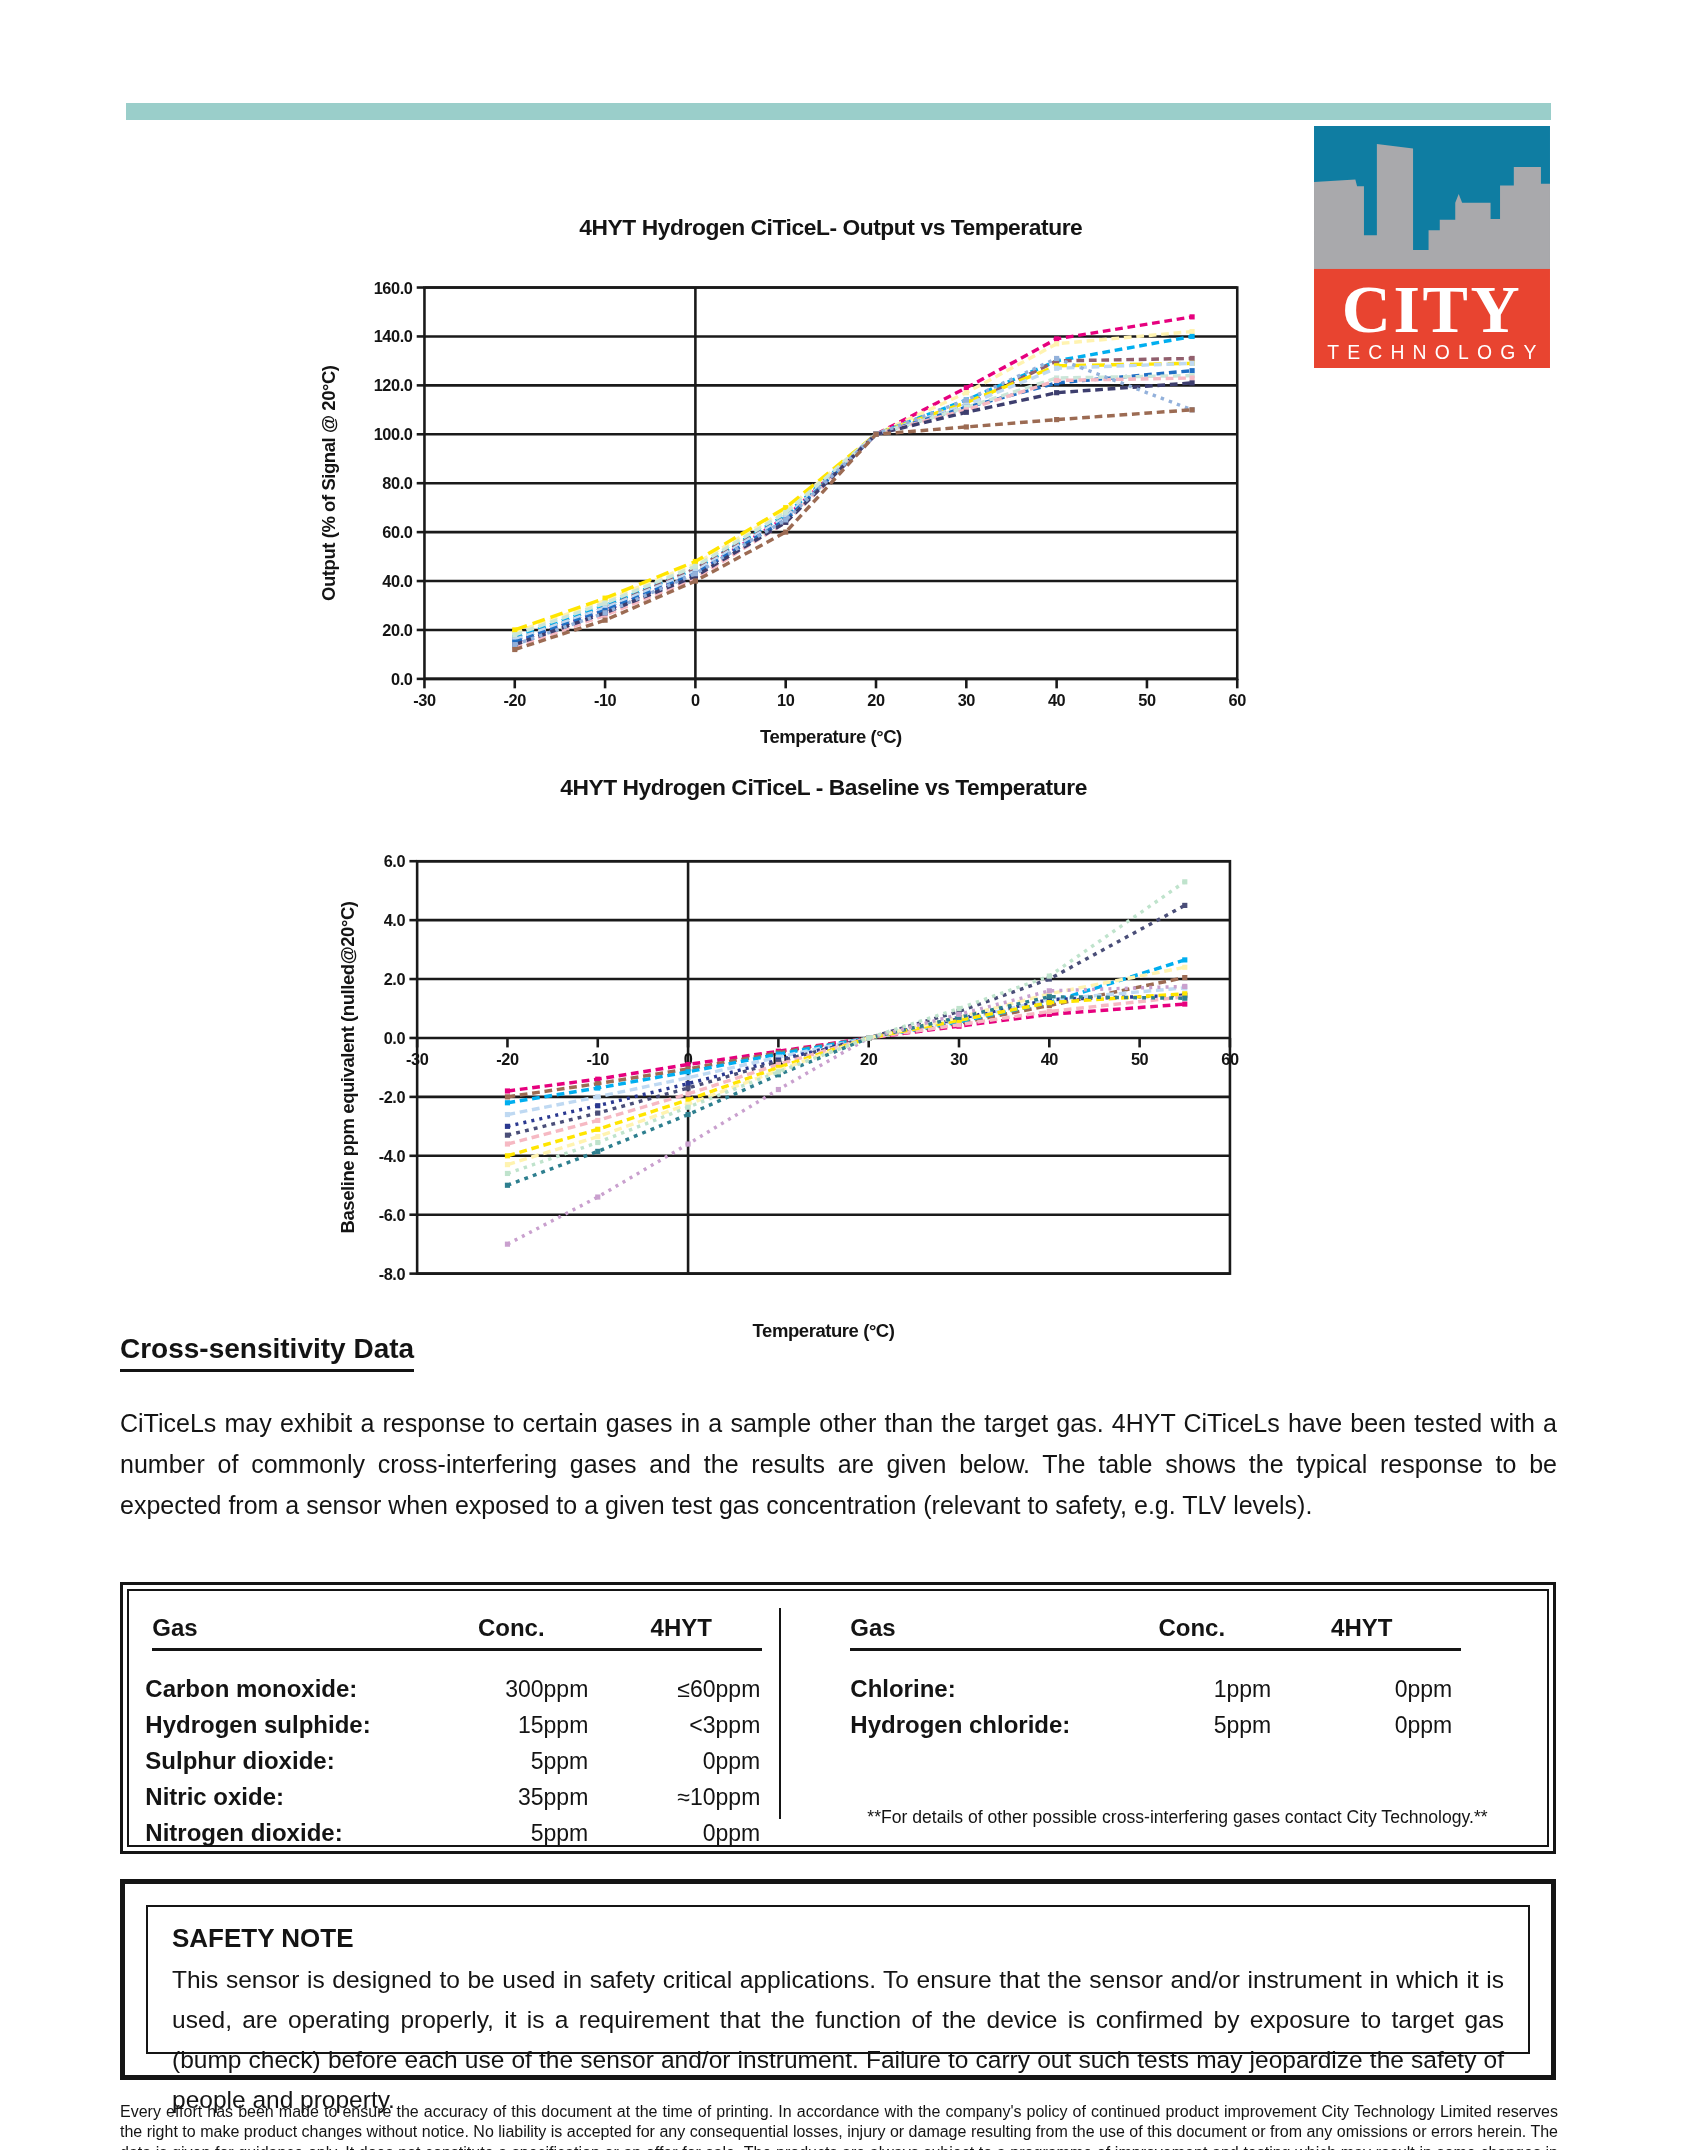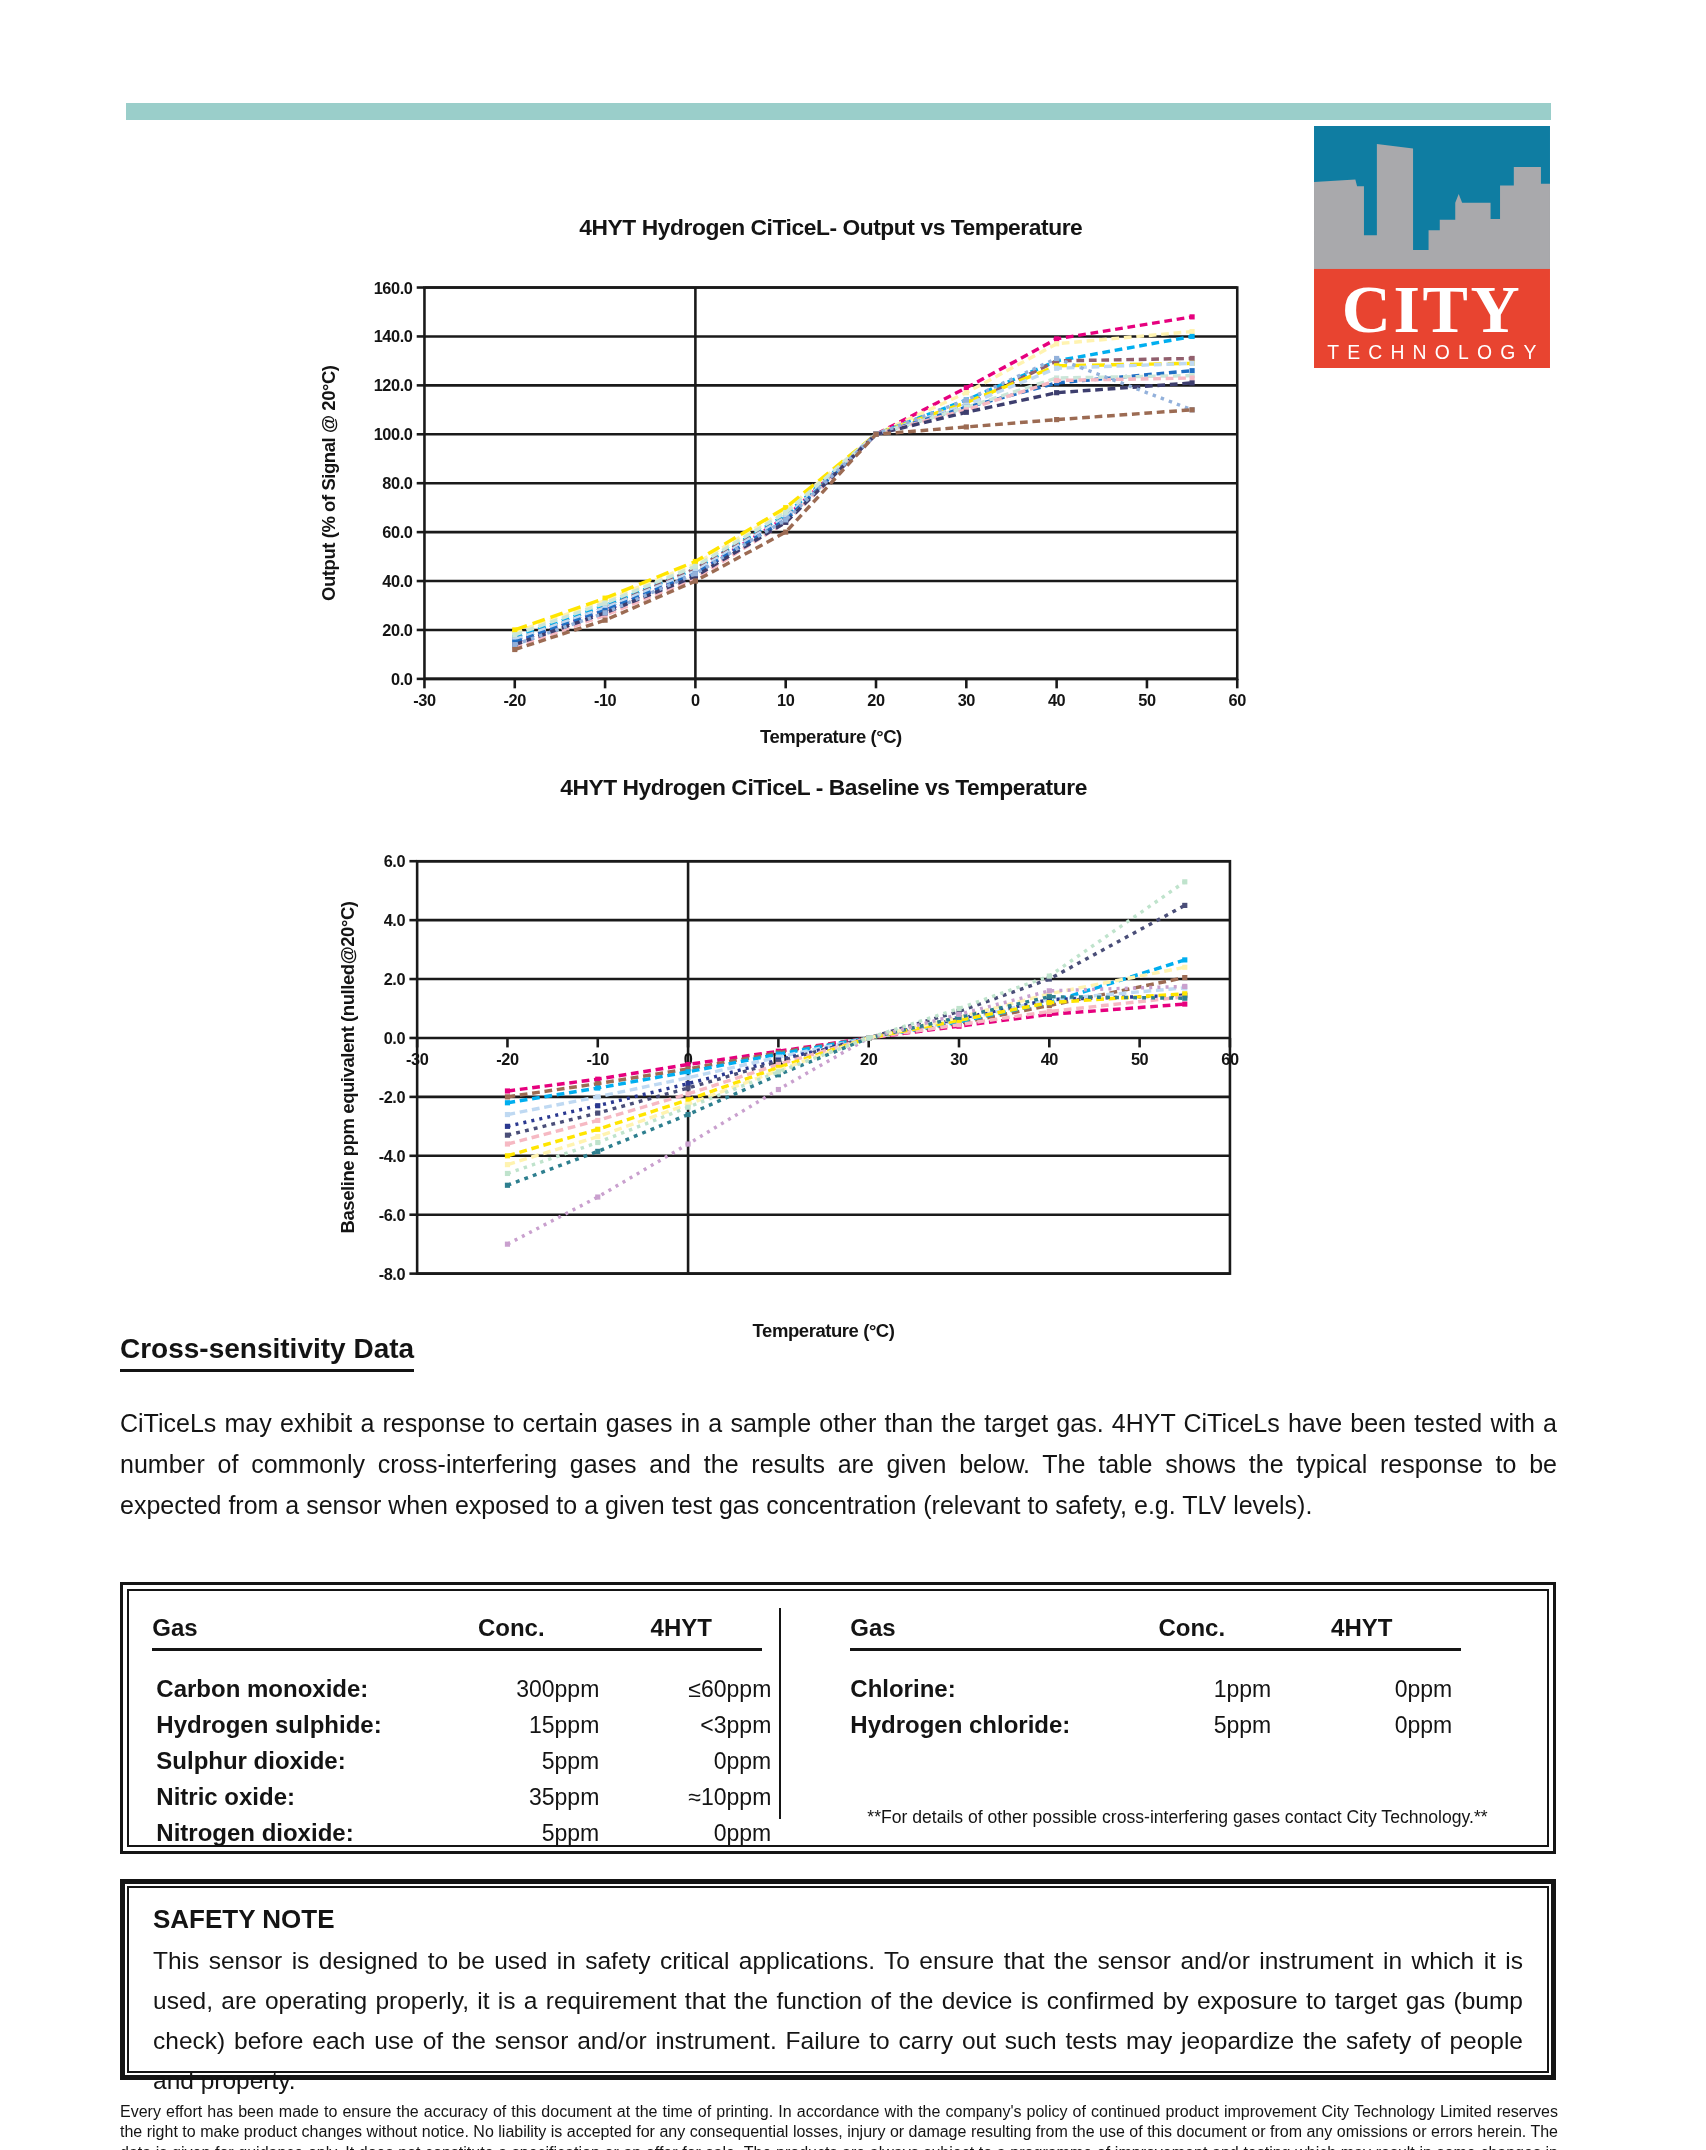--- a/index.html
+++ b/index.html
@@ -20,31 +20,31 @@
   .xt-divider{position:absolute;left:650px;top:17px;bottom:26px;width:1.7px;background:#151515;}
   .xt-half{position:absolute;top:0;bottom:0;}
   .xt-left{left:0;width:650px;}
   .xt-right{left:652px;right:0;}
   .xt-header{display:grid;margin-top:22.4px;font-weight:bold;font-size:24px;
              border-bottom:3px solid #151515;padding-bottom:6px;}
   .xt-left .xt-header{margin-left:23px;margin-right:17px;grid-template-columns:275px 168px 172px;}
   .xt-right .xt-header{margin-left:69px;margin-right:86px;grid-template-columns:262px 159px 181px;}
   .xt-header .h1,.xt-header .h2{text-align:center;}
   .xt-rows{margin-top:20px;}
-  .xt-left .xt-rows{margin-left:27px;margin-right:17px;}
+  .xt-left .xt-rows{margin-left:16px;margin-right:17px;}
   .xt-right .xt-rows{margin-left:69px;margin-right:86px;}
   .xt-row{display:grid;line-height:36px;}
   .xt-left .xt-row{grid-template-columns:275px 168px 172px;}
   .xt-right .xt-row{grid-template-columns:262px 159px 181px;}
   .xt-row .c0{font-weight:bold;font-size:24px;}
   .xt-row .c1,.xt-row .c2{font-size:23px;text-align:right;}
   .xt-footnote{position:absolute;left:86px;bottom:17px;width:710px;font-size:17.6px;}
   
   .safety{position:absolute;left:120px;top:1879px;width:1436px;height:201px;box-sizing:border-box;
-          border:5.6px solid #151515;padding:2px;}
+          border:5.6px solid #151515;padding:21px;}
   .safety-inner{border:2.6px solid #151515;width:100%;height:100%;box-sizing:border-box;
                 padding:13px 24px 0 24px;}
   .safety-title{font-size:26px;font-weight:bold;margin:3.4px 0 6px 0;}
   .safety-body{font-size:24.5px;line-height:1.63;text-align:justify;}
   
   .fineprint{position:absolute;left:120px;top:2102px;width:1438px;font-size:16px;line-height:1.275;
              text-align:justify;}
   .fineprint p{margin:0;}
   
   .ct-title{font:700 53px "Liberation Sans",sans-serif;letter-spacing:-1px;fill:#141414;}

